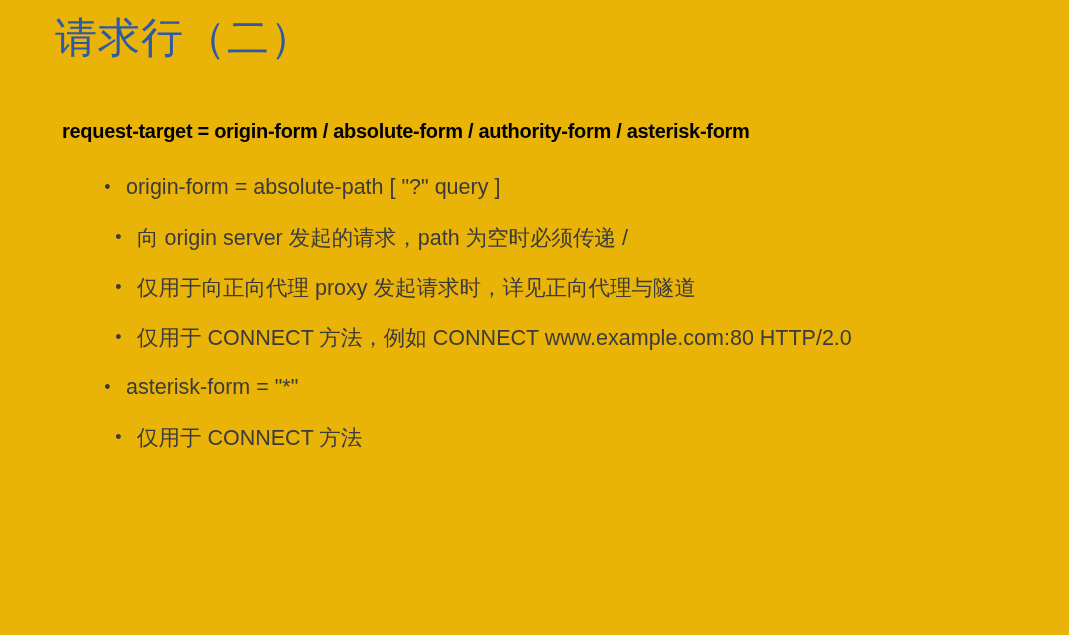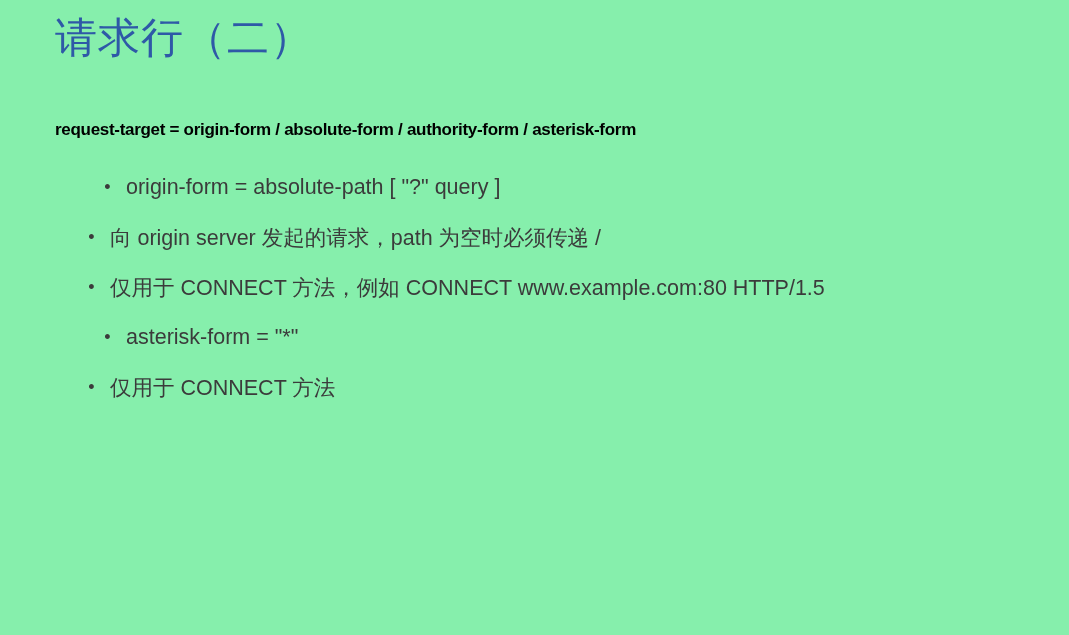--- a/index.html
+++ b/index.html
@@ -4,41 +4,41 @@
 <style>
   html, body {
     margin: 0;
     padding: 0;
     background: #ffffff;
   }
   .slide {
     position: relative;
     width: 1069px;
     height: 635px;
-    background: #86efac;
+    background: #eab308;
     overflow: hidden;
     font-family: "Liberation Sans", sans-serif;
   }
   .slide-title {
     position: absolute;
     left: 55px;
     top: 10px;
     margin: 0;
     font-size: 42px;
     font-weight: 400;
     letter-spacing: 1px;
     color: #2E59A7;
     font-family: "Liberation Sans", sans-serif;
   }
   .slide-heading {
     position: absolute;
-    left: 55px;
+    left: 62px;
     top: 120px;
     margin: 0;
-    font-size: 17px;
+    font-size: 20px;
     font-weight: 700;
     letter-spacing: -0.3px;
     color: #000000;
     white-space: nowrap;
     font-family: "Liberation Sans", sans-serif;
   }
   .bullet-list {
     position: absolute;
     left: 0;
     top: 162px;
@@ -49,21 +49,21 @@
   }
   .bullet-list li {
     height: 50px;
     display: flex;
     align-items: center;
     font-size: 21.5px;
     color: #3B3B3B;
     white-space: nowrap;
   }
   .bullet-list li.l1 { padding-left: 103px; }
-  .bullet-list li.l2 { padding-left: 87px; }
+  .bullet-list li.l2 { padding-left: 114px; }
   .bullet {
     display: inline-block;
     width: 9px;
     margin-right: 14px;
     color: #3B3B3B;
     font-size: 18px;
     line-height: 1;
     text-align: center;
     flex: 0 0 auto;
   }
@@ -83,21 +83,25 @@
     <li class="l1">
       <span class="bullet"></span>
       <span class="li-text">origin-form = absolute-path [ "?" query ]</span>
     </li>
     <li class="l2">
       <span class="bullet"></span>
       <span class="li-text">向 origin server 发起的请求，path 为空时必须传递 /</span>
     </li>
     <li class="l2">
       <span class="bullet"></span>
-      <span class="li-text">仅用于 CONNECT 方法，例如 CONNECT www.example.com:80 HTTP/1.5</span>
+      <span class="li-text">仅用于向正向代理 proxy 发起请求时，详见正向代理与隧道</span>
+    </li>
+    <li class="l2">
+      <span class="bullet"></span>
+      <span class="li-text">仅用于 CONNECT 方法，例如 CONNECT www.example.com:80 HTTP/2.0</span>
     </li>
     <li class="l1">
       <span class="bullet"></span>
       <span class="li-text">asterisk-form = "*"</span>
     </li>
     <li class="l2">
       <span class="bullet"></span>
       <span class="li-text">仅用于 CONNECT 方法</span>
     </li>
   </ul>

